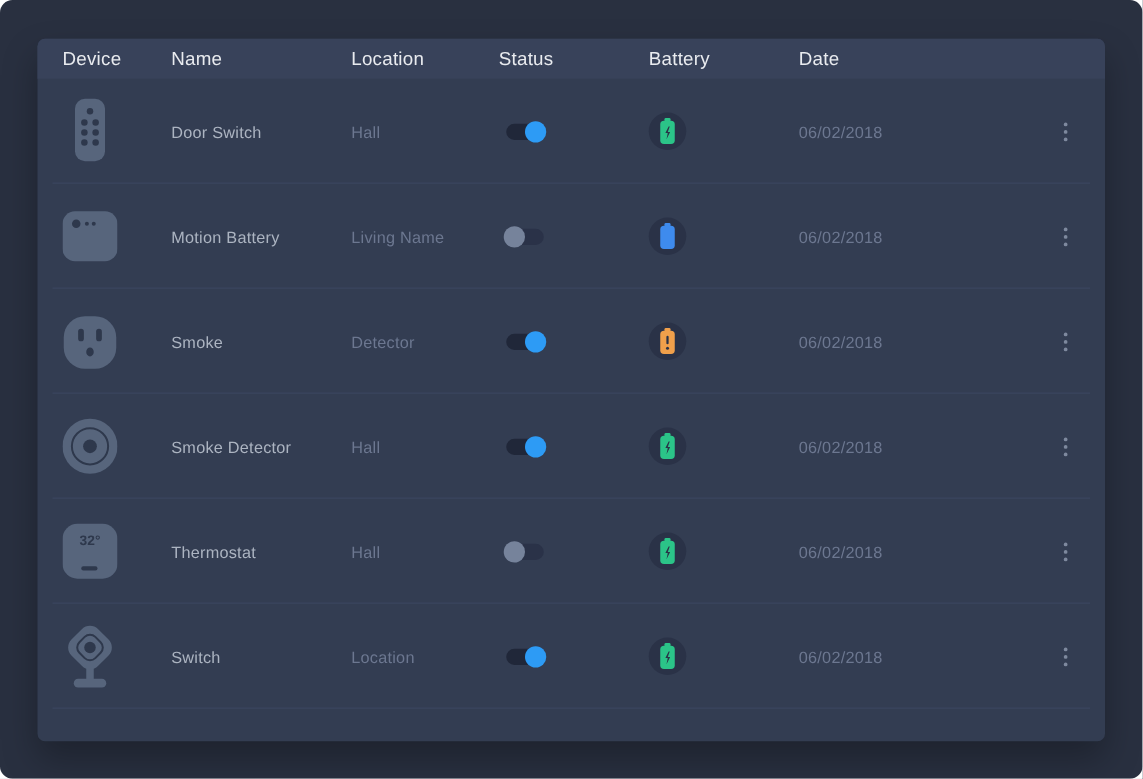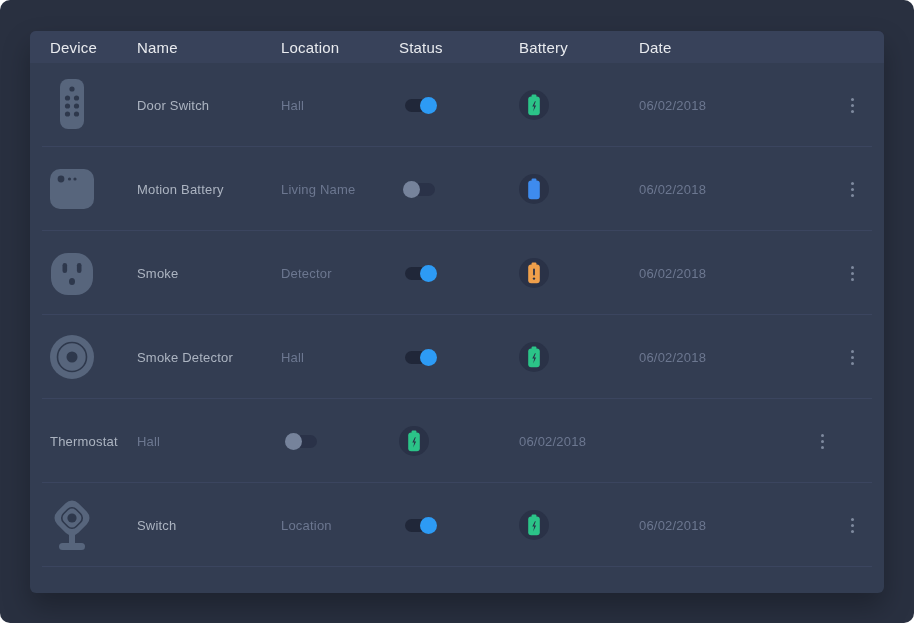--- a/index.html
+++ b/index.html
@@ -205,20 +205,27 @@
           </div>
     <div class="cell-dim">06/02/2018</div>
     <div class="kebab">
             <i></i>
             <i></i>
             <i></i>
           </div>
   </div>
 
   <div class="grid-row trow">
+    <div class="icon-box">
+            <svg width="44" height="54" viewBox="0 0 44 54">
+              <rect class="dev" x="0" y="5" width="44" height="44" rx="12"></rect>
+              <text class="cut-text" x="22" y="22" text-anchor="middle" font-size="11">32°</text>
+              <rect class="cut" x="15" y="39" width="13" height="3.4" rx="1.7"></rect>
+            </svg>
+          </div>
     <div class="cell-name">Thermostat</div>
     <div class="cell-dim">Hall</div>
     <div>
             <div class="toggle off">
               <span class="knob"></span>
             </div>
           </div>
     <div>
             <div class="bat-badge">
               <svg width="14" height="22" viewBox="0 0 14 22">

